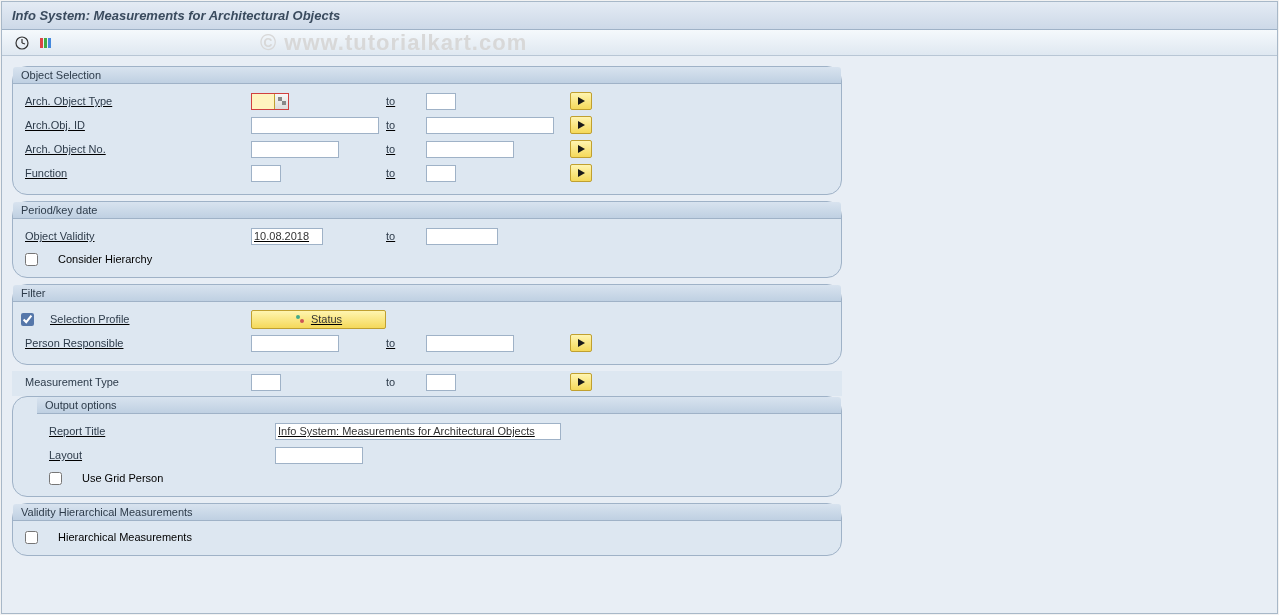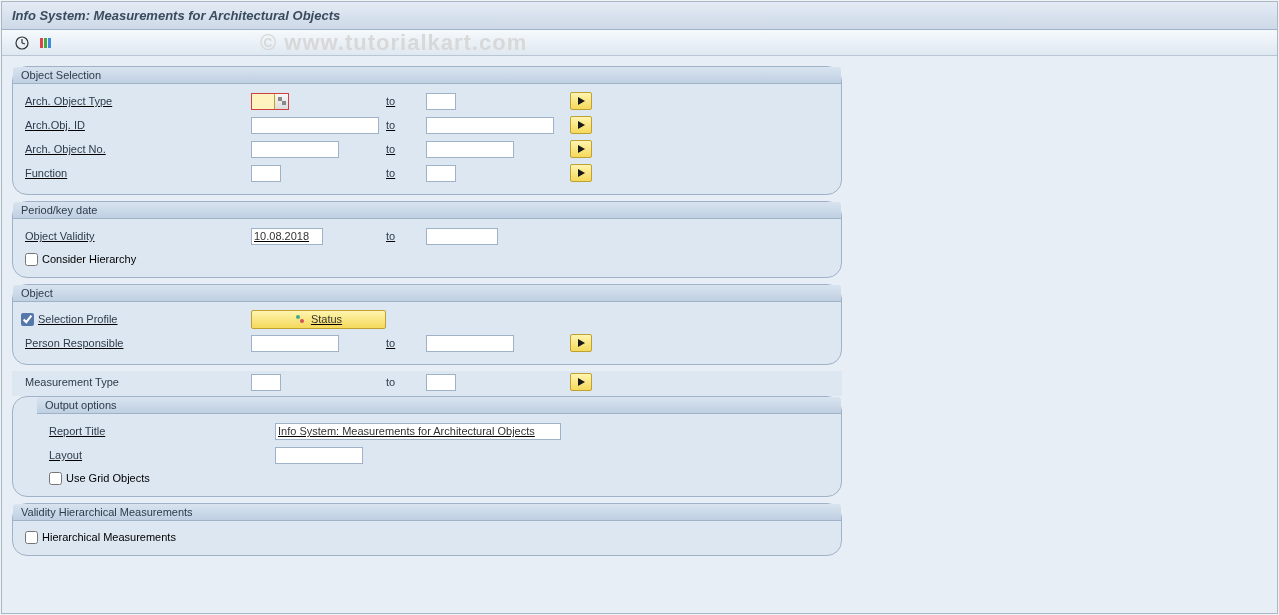--- a/index.html
+++ b/index.html
@@ -130,21 +130,21 @@
       border: none; background: transparent; height:15px; width: 22px;
     }
     .f4-help {
       width:14px;height:15px;
       border-left:1px solid #c0a030;
       background: linear-gradient(to bottom,#f8f8f8,#dcdcdc);
       display:flex;align-items:center;justify-content:center;
       font-size:8px;color:#555;
     }
     .checkbox-row {
-      display:flex; align-items:center; gap:4px; padding-left:4px; height:20px;
+      display:flex; align-items:center; gap:20px; padding-left:4px; height:20px;
     }
     input[type=checkbox] {
       width:13px;height:13px;
       accent-color:#5577aa;
     }
     .status-btn {
       height: 19px;
       width: 140px;
       background: linear-gradient(to bottom, #fff5b0, #f5d95a);
       border: 1px solid #c0a030;
@@ -289,24 +289,24 @@
             </div>
         </div>
         <div class="checkbox-row">
           <input type="checkbox" style="">
           <span>Consider Hierarchy</span>
         </div>
       </div>
     </div>
 
     <div class="group">
-      <div class="group-header">Object</div>
-      <div class="group-body">
-        <div class="row">
-          <div class="label" style="display:flex;align-items:center;gap:4px;padding-left:0;">
+      <div class="group-header">Filter</div>
+      <div class="group-body">
+        <div class="row">
+          <div class="label" style="display:flex;align-items:center;gap:16px;padding-left:0;">
             <input type="checkbox" checked="" style="">
             <span>Selection Profile</span>
           </div>
           <div class="col-from">
             <div class="status-btn">
               <span class="dot-icon">
                 <svg width="10" height="10" viewBox="0 0 10 10">
                     <circle cx="3" cy="3" r="2" fill="#4a8"></circle>
                     <circle cx="7" cy="7" r="2" fill="#c55"></circle>
                   </svg>
@@ -355,21 +355,21 @@
         <div class="row">
           <div class="label">Report Title</div>
           <input type="text" class="input-xl" value="Info System: Measurements for Architectural Objects" style="">
         </div>
         <div class="row">
           <div class="label">Layout</div>
           <input type="text" class="input-m" value="" style="">
         </div>
         <div class="checkbox-row">
           <input type="checkbox" style="">
-          <span>Use Grid Objects</span>
+          <span>Use Grid Person</span>
         </div>
       </div>
     </div>
 
     <div class="group">
       <div class="group-header">Validity Hierarchical Measurements</div>
       <div class="group-body">
         <div class="checkbox-row">
           <input type="checkbox" style="">
           <span>Hierarchical Measurements</span>

